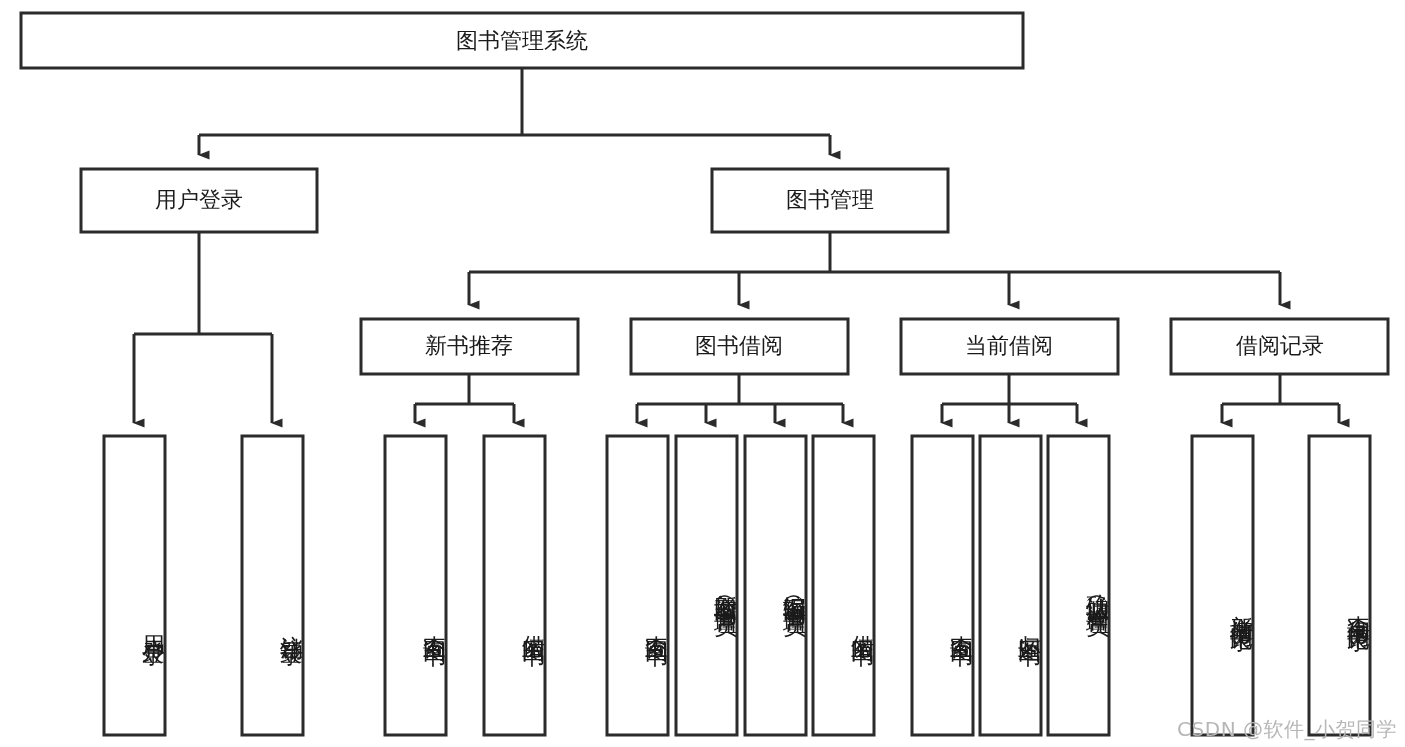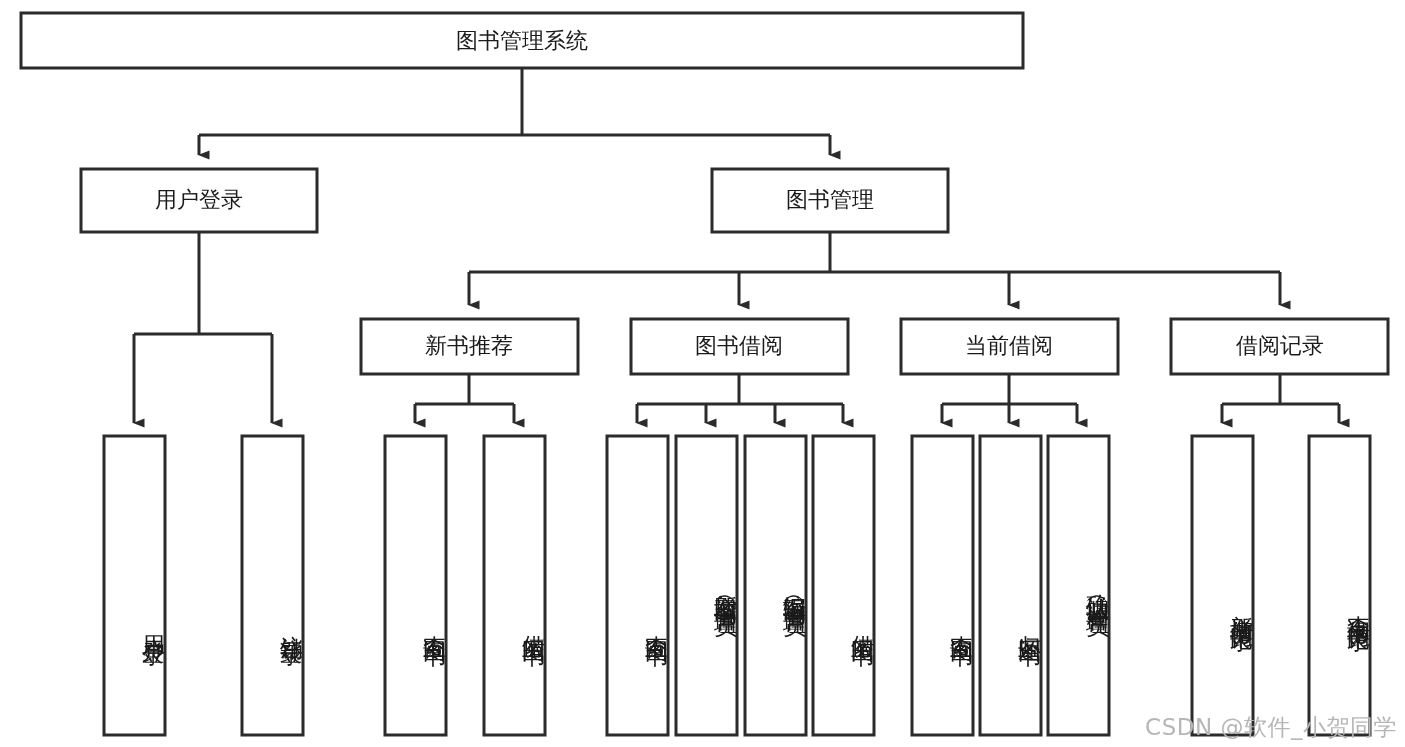--- a/index.html
+++ b/index.html
@@ -59,21 +59,21 @@
     letter-spacing: 3px;
     line-height: 1;
     pointer-events: none;
     white-space: nowrap;
   }
   .watermark {
     position: absolute;
     right: 8px;
     bottom: 4px;
     font-family: "DejaVu Sans", "Liberation Sans", sans-serif;
-    font-size: 23px;
+    font-size: 20px;
     color: #b6b6b6;
     letter-spacing: 0.5px;
     white-space: nowrap;
   }
 </style>
 </head>
 <body>
 
 <div id="diagram-root">
 

